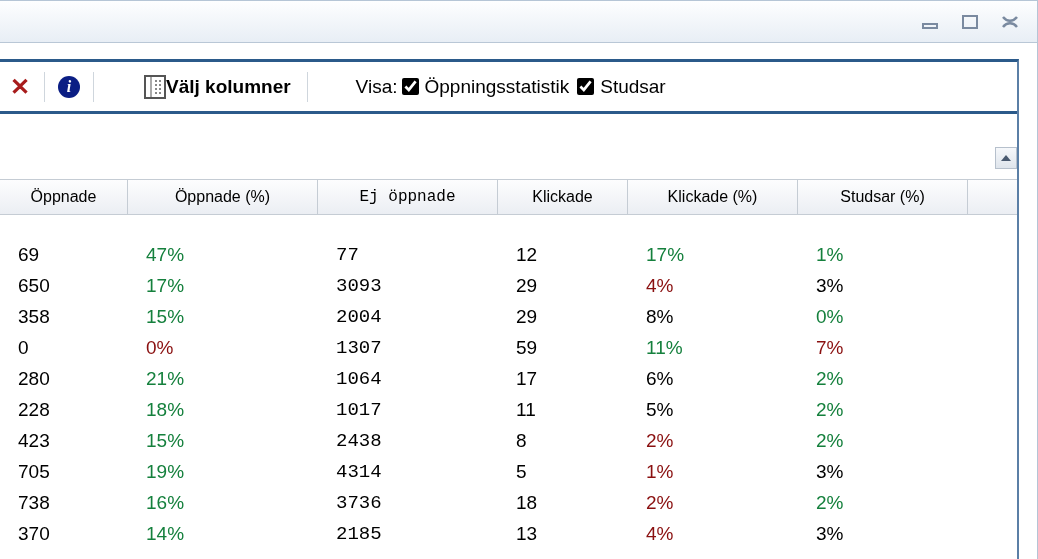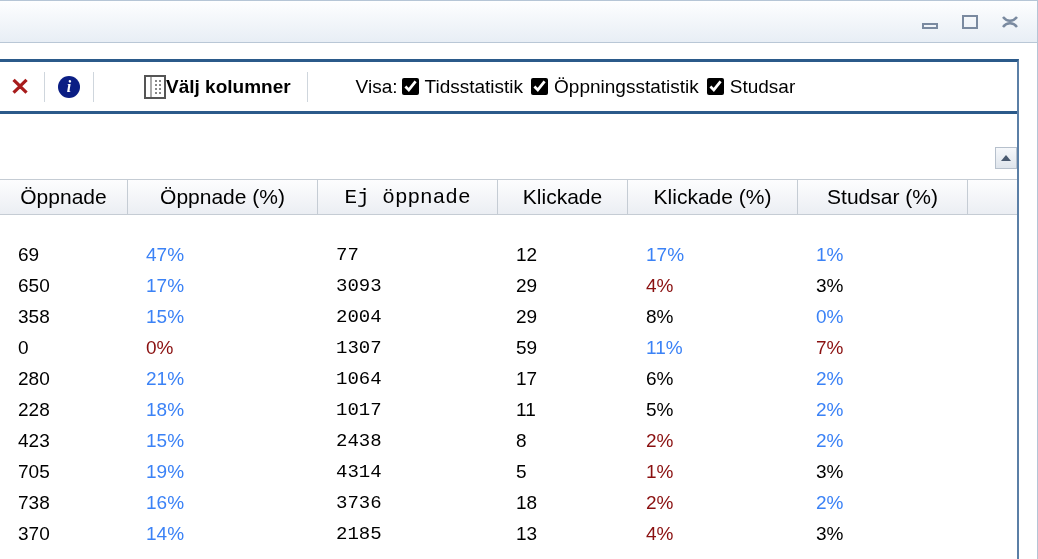--- a/index.html
+++ b/index.html
@@ -111,37 +111,37 @@
   .thead {
     height: 36px;
     display: flex;
     background: linear-gradient(#fdfdfe, #ebeef3);
     border-top: 1px solid #c5ccd4;
     border-bottom: 1px solid #c5ccd4;
   }
   .th {
     border-right: 1px solid #c5ccd4;
     display: flex; align-items: center; justify-content: center;
-    font-size: 21px;
+    font-size: 16px;
     color: #000;
     padding: 0 4px;
     overflow: hidden; white-space: nowrap;
   }
   .tbody { padding-top: 24px; }
   .tr {
     height: 31px;
     display: flex;
     align-items: center;
   }
   .td {
     padding-left: 18px;
     font-size: 19px;
     overflow: hidden; white-space: nowrap;
   }
-  .green { color: #3b82f6; }
+  .green { color: #15803d; }
   .red   { color: #8a1010; }
   .scroll-up {
     position: absolute;
     right: 0; top: 0;
     width: 22px; height: 22px;
     background: linear-gradient(#f6f8fb, #dfe5ec);
     border: 1px solid #b6c0cc;
     display:flex;align-items:center;justify-content:center;
   }
   .scroll-up::before {
@@ -199,24 +199,20 @@
             <span class="grid-dots"></span>
           </span>
         <span>Välj kolumner</span>
       </div>
       <div class="tb-sep"></div>
 
       <div class="visa-group">
         <span>Visa:</span>
         <label class="chk">
           <input type="checkbox" checked="" style="">
-          <span>Tidsstatistik</span>
-        </label>
-        <label class="chk">
-          <input type="checkbox" checked="" style="">
           <span>Öppningsstatistik</span>
         </label>
         <label class="chk">
           <input type="checkbox" checked="" style="">
           <span>Studsar</span>
         </label>
       </div>
     </div>
 
     <div class="table-wrap">

